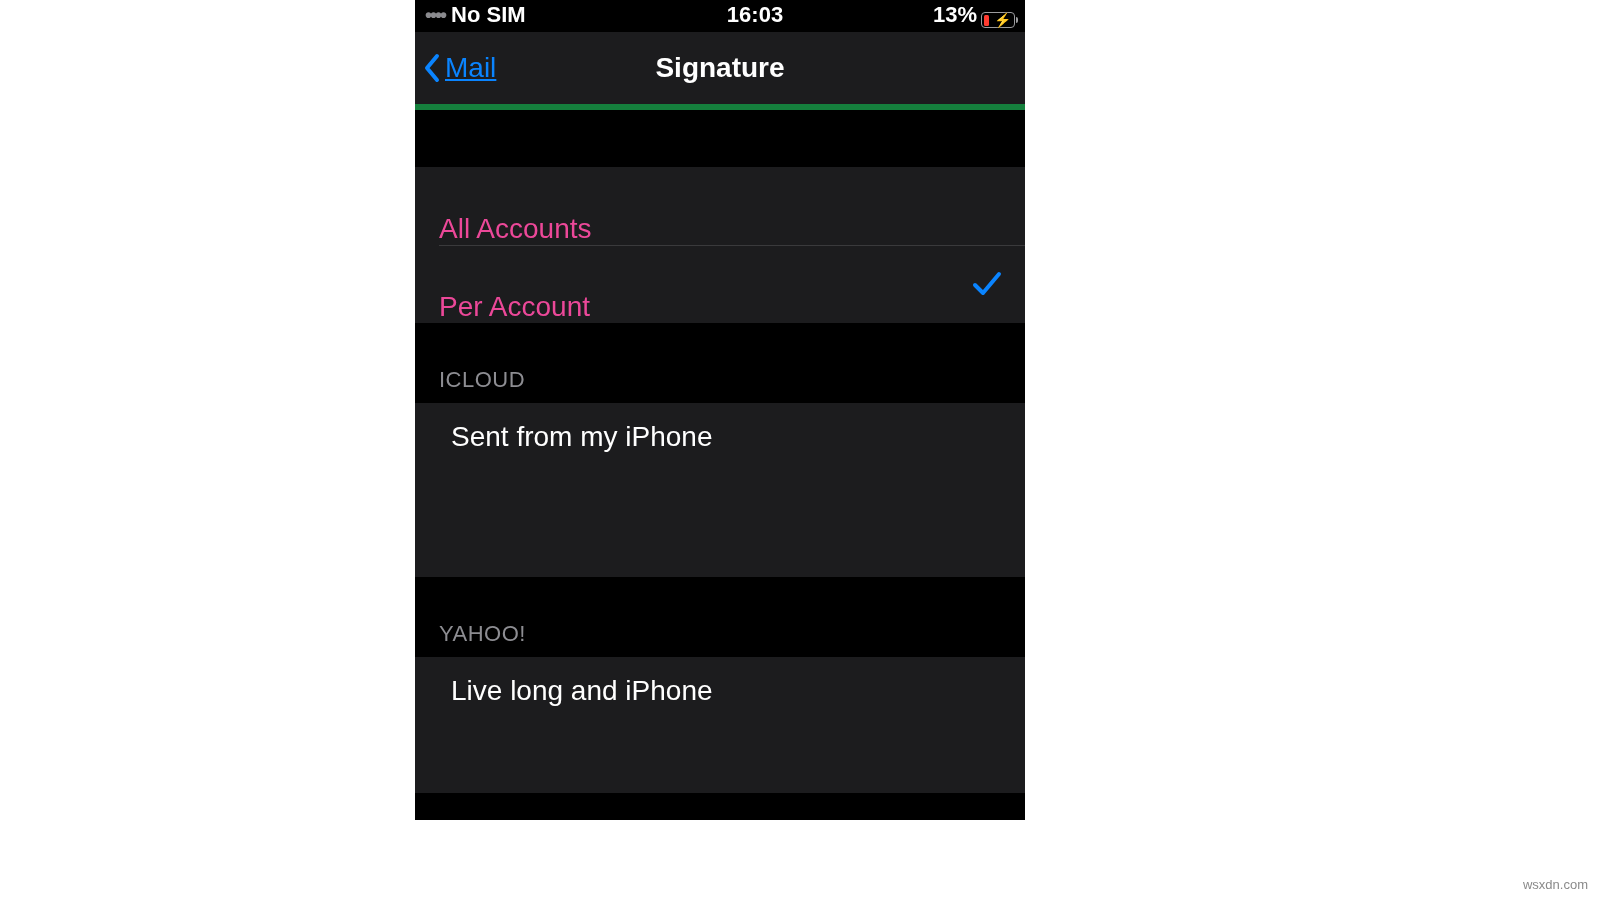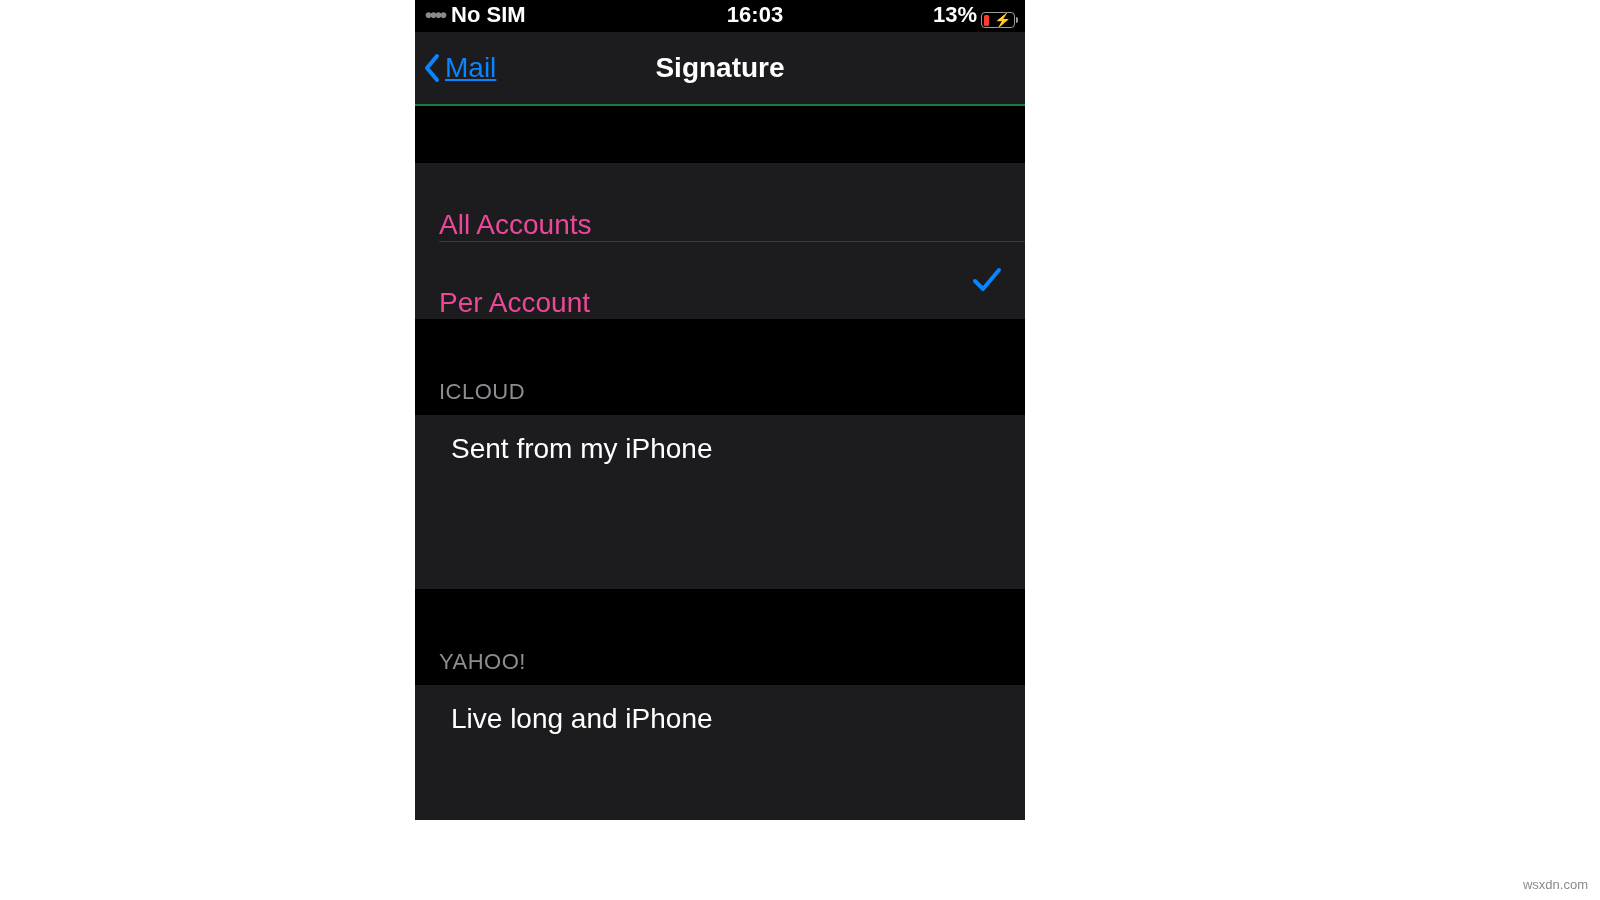--- a/index.html
+++ b/index.html
@@ -102,21 +102,21 @@
     font-size: 14px;
     color: #ffffff;
     text-shadow: 0 0 2px #000;
   }
   
   .nav-bar {
     position: relative;
     height: 72px;
     width: 100%;
     background: #1c1c1e;
-    border-bottom: 2px solid #15803d;
+    border-bottom: 6px solid #15803d;
     display: flex;
     align-items: center;
   }
   .back-area {
     position: absolute;
     left: 8px;
     display: flex;
     align-items: center;
     gap: 4px;
     color: #0a84ff;
@@ -174,21 +174,20 @@
     transform: translateY(-50%);
     color: #0a84ff;
   }
   .check svg { display:block; }
   .section-header {
     padding: 44px 24px 10px 24px;
     font-size: 22px;
     color: #8d8d92;
     letter-spacing: 0.5px;
     background: #000;
-    margin-top: 16px;
   }
   .sig-cell {
     background: #1c1c1e;
     min-height: 156px;
     padding: 18px 22px 0 36px;
     font-size: 28px;
     color: #ffffff;
     white-space: pre-wrap;
     word-wrap: break-word;
   }

